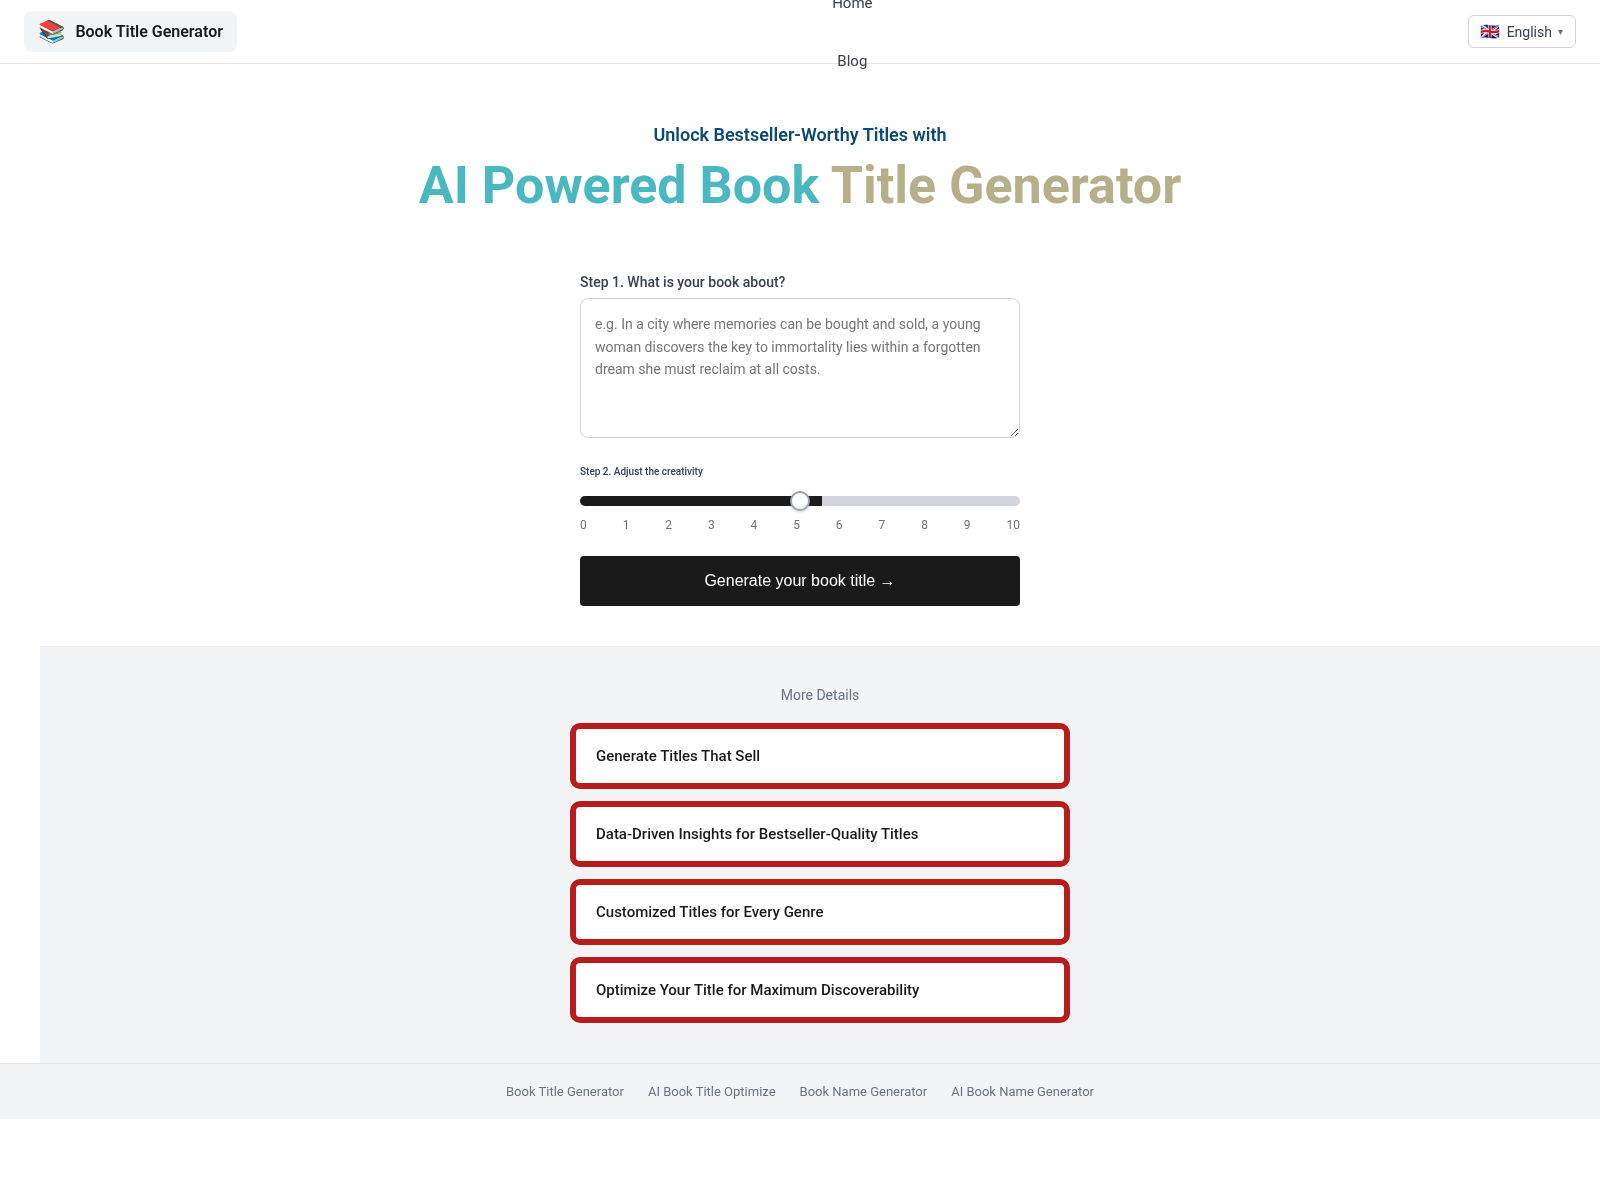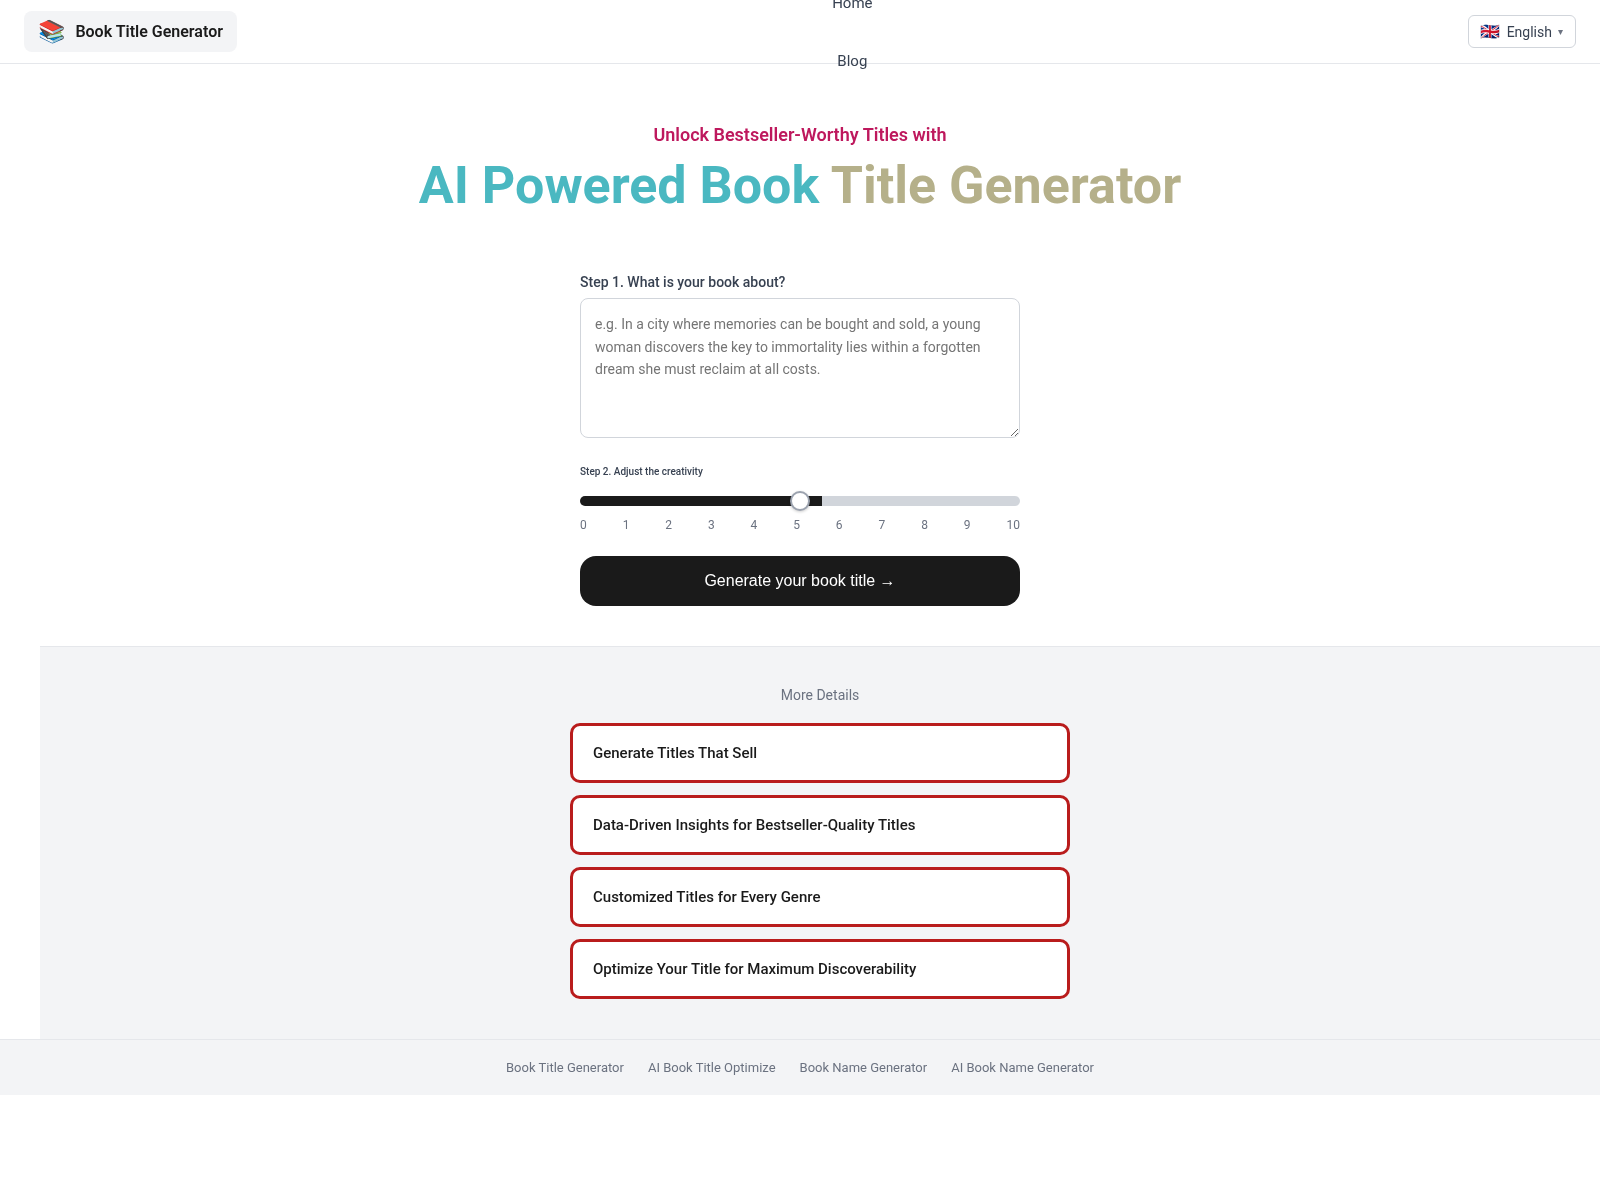--- a/index.html
+++ b/index.html
@@ -86,21 +86,21 @@
 
     
     .hero {
       text-align: center;
       padding: 60px 20px 40px;
     }
 
     .hero-subtitle {
       font-size: 18px;
       font-weight: 600;
-      color: #be185d;
+      color: #0c4a6e;
       margin-bottom: 12px;
     }
 
     .hero-title {
       font-size: 52px;
       font-weight: 700;
       line-height: 1.1;
     }
 
     .hero-title-ai {
@@ -180,21 +180,21 @@
       font-size: 12px;
       color: #6b7280;
       margin-bottom: 24px;
     }
 
     .generate-btn {
       width: 100%;
       background: #1a1a1a;
       color: #ffffff;
       border: none;
-      border-radius: 16px;
+      border-radius: 4px;
       padding: 16px;
       font-size: 16px;
       font-weight: 500;
       cursor: pointer;
       display: flex;
       align-items: center;
       justify-content: center;
       gap: 8px;
     }
 
@@ -217,21 +217,21 @@
     .details-list {
       max-width: 500px;
       margin: 0 auto;
       display: flex;
       flex-direction: column;
       gap: 12px;
     }
 
     .detail-card {
       background: #ffffff;
-      border: 3px solid #b91c1c;
+      border: 6px solid #b91c1c;
       border-radius: 10px;
       padding: 18px 20px;
       font-size: 15px;
       font-weight: 500;
       color: #1a1a1a;
       cursor: pointer;
     }
 
     
     .footer {

